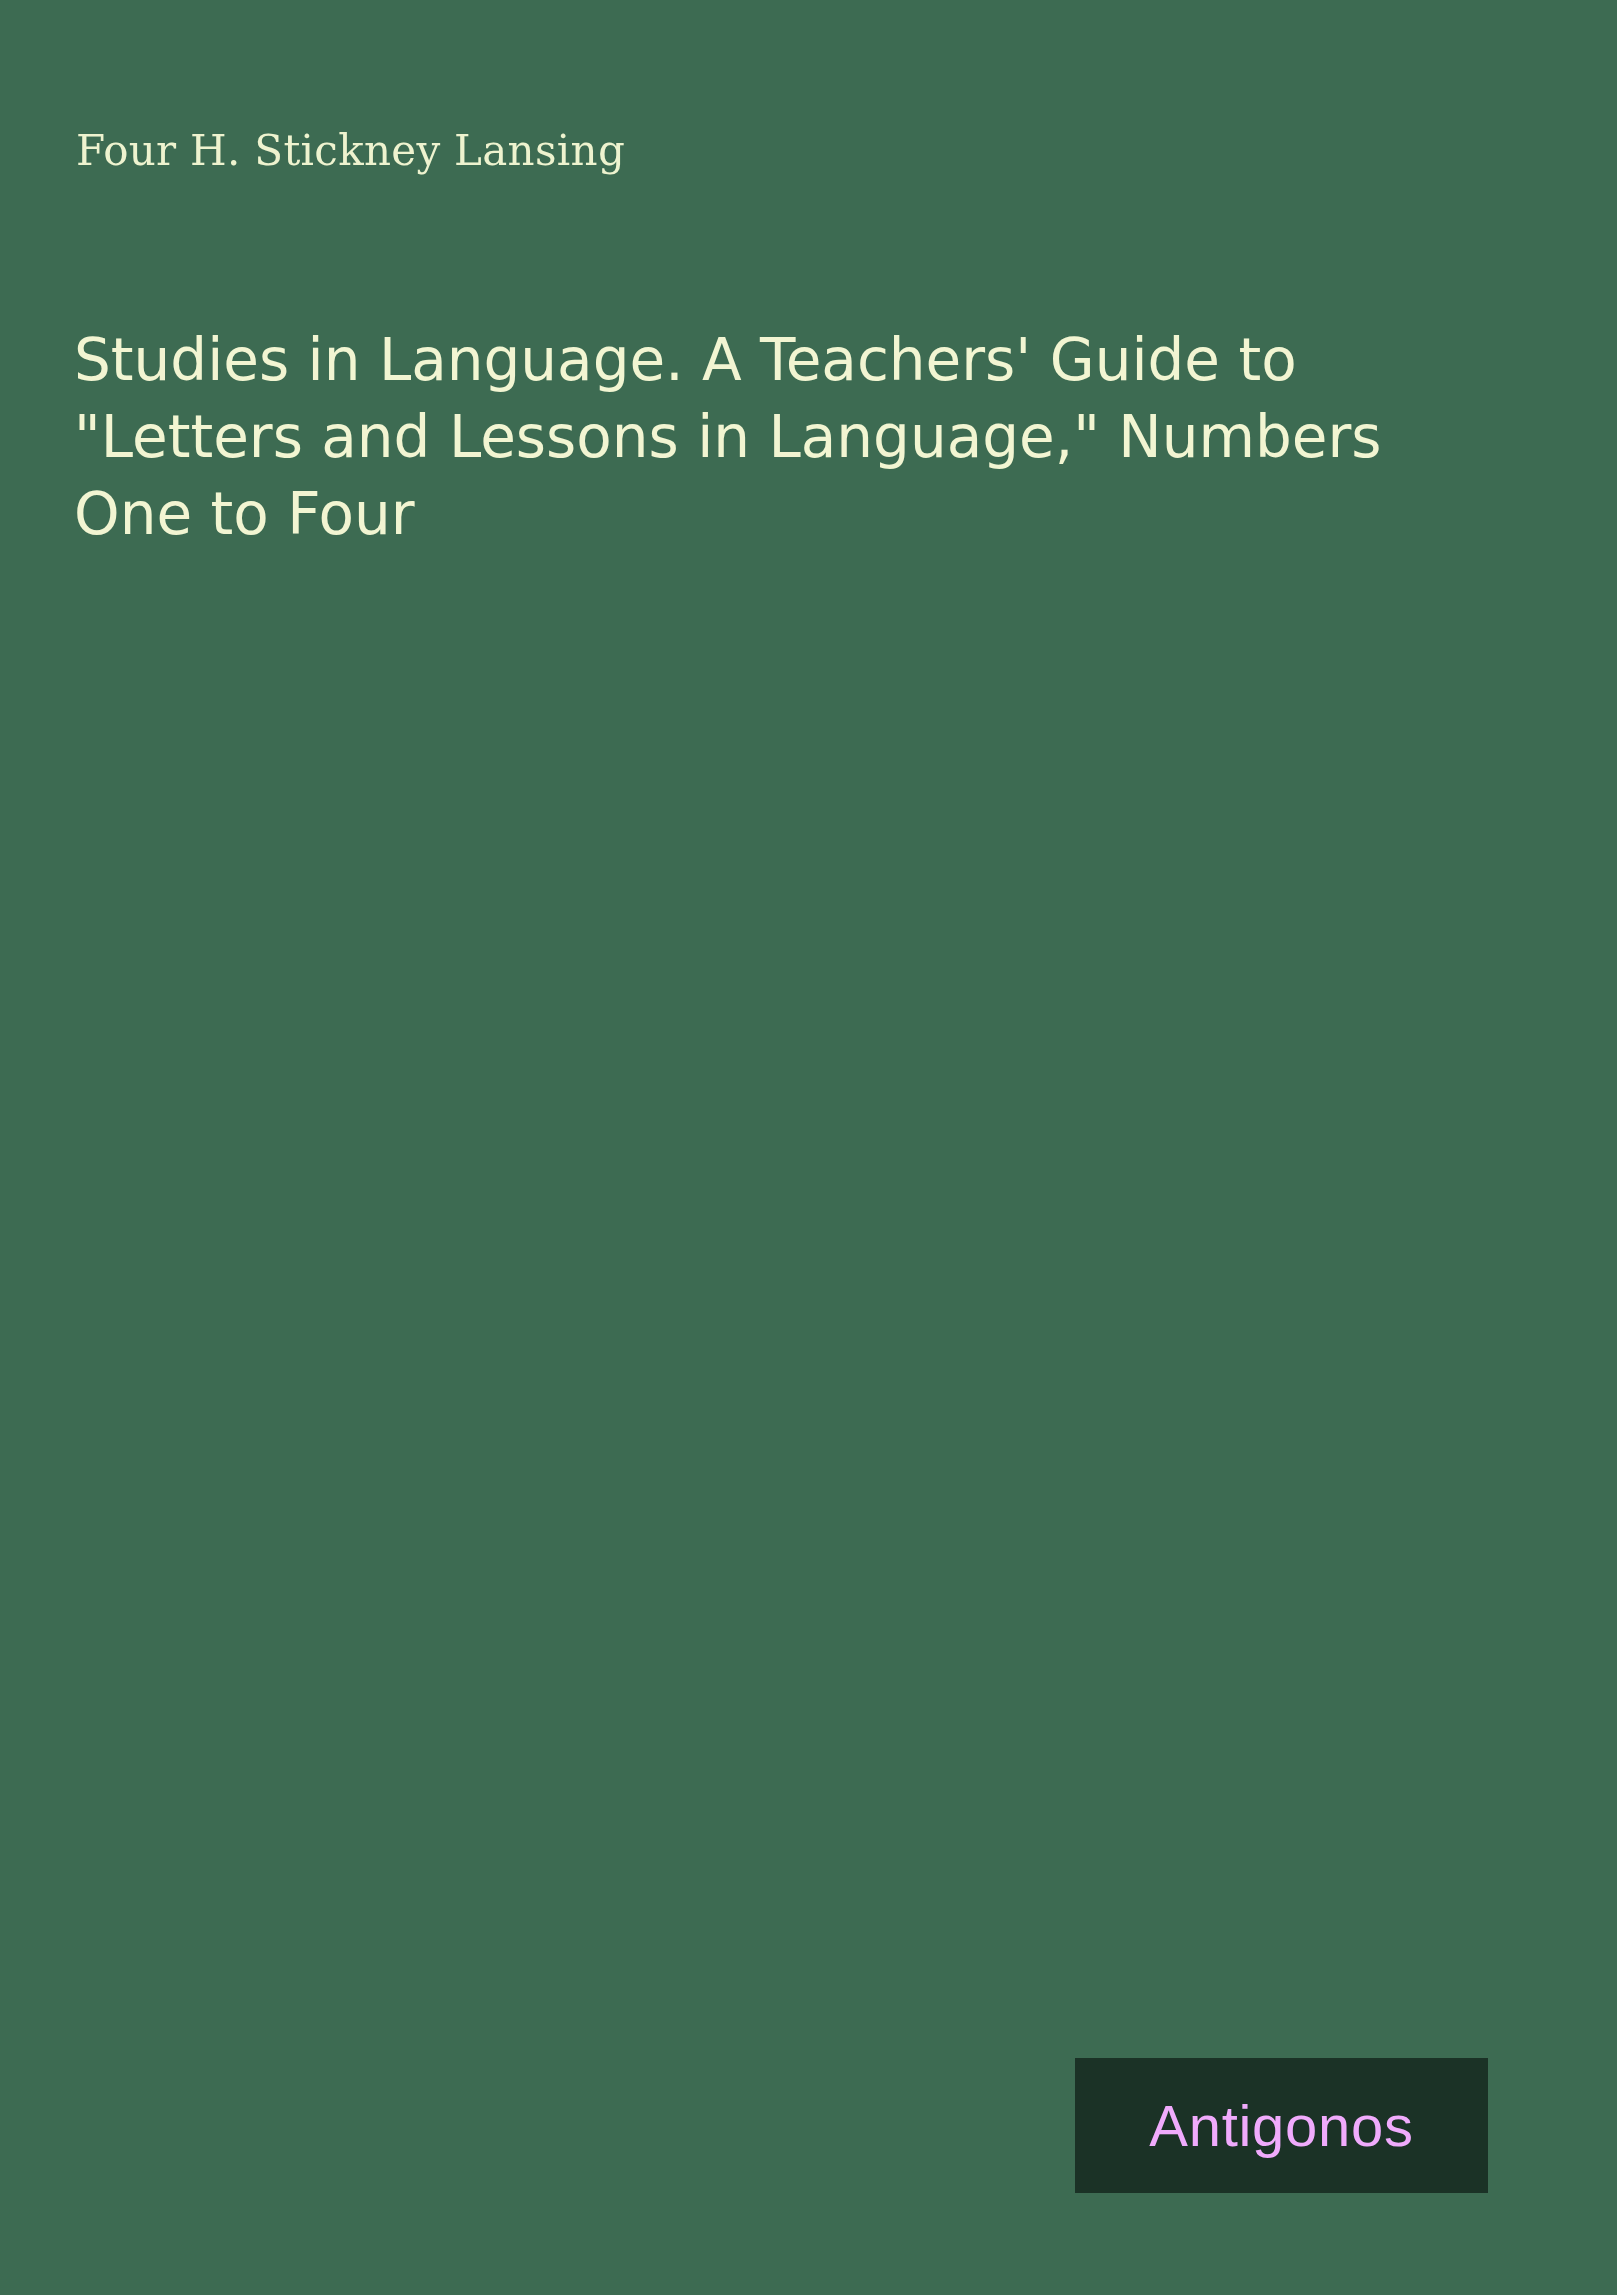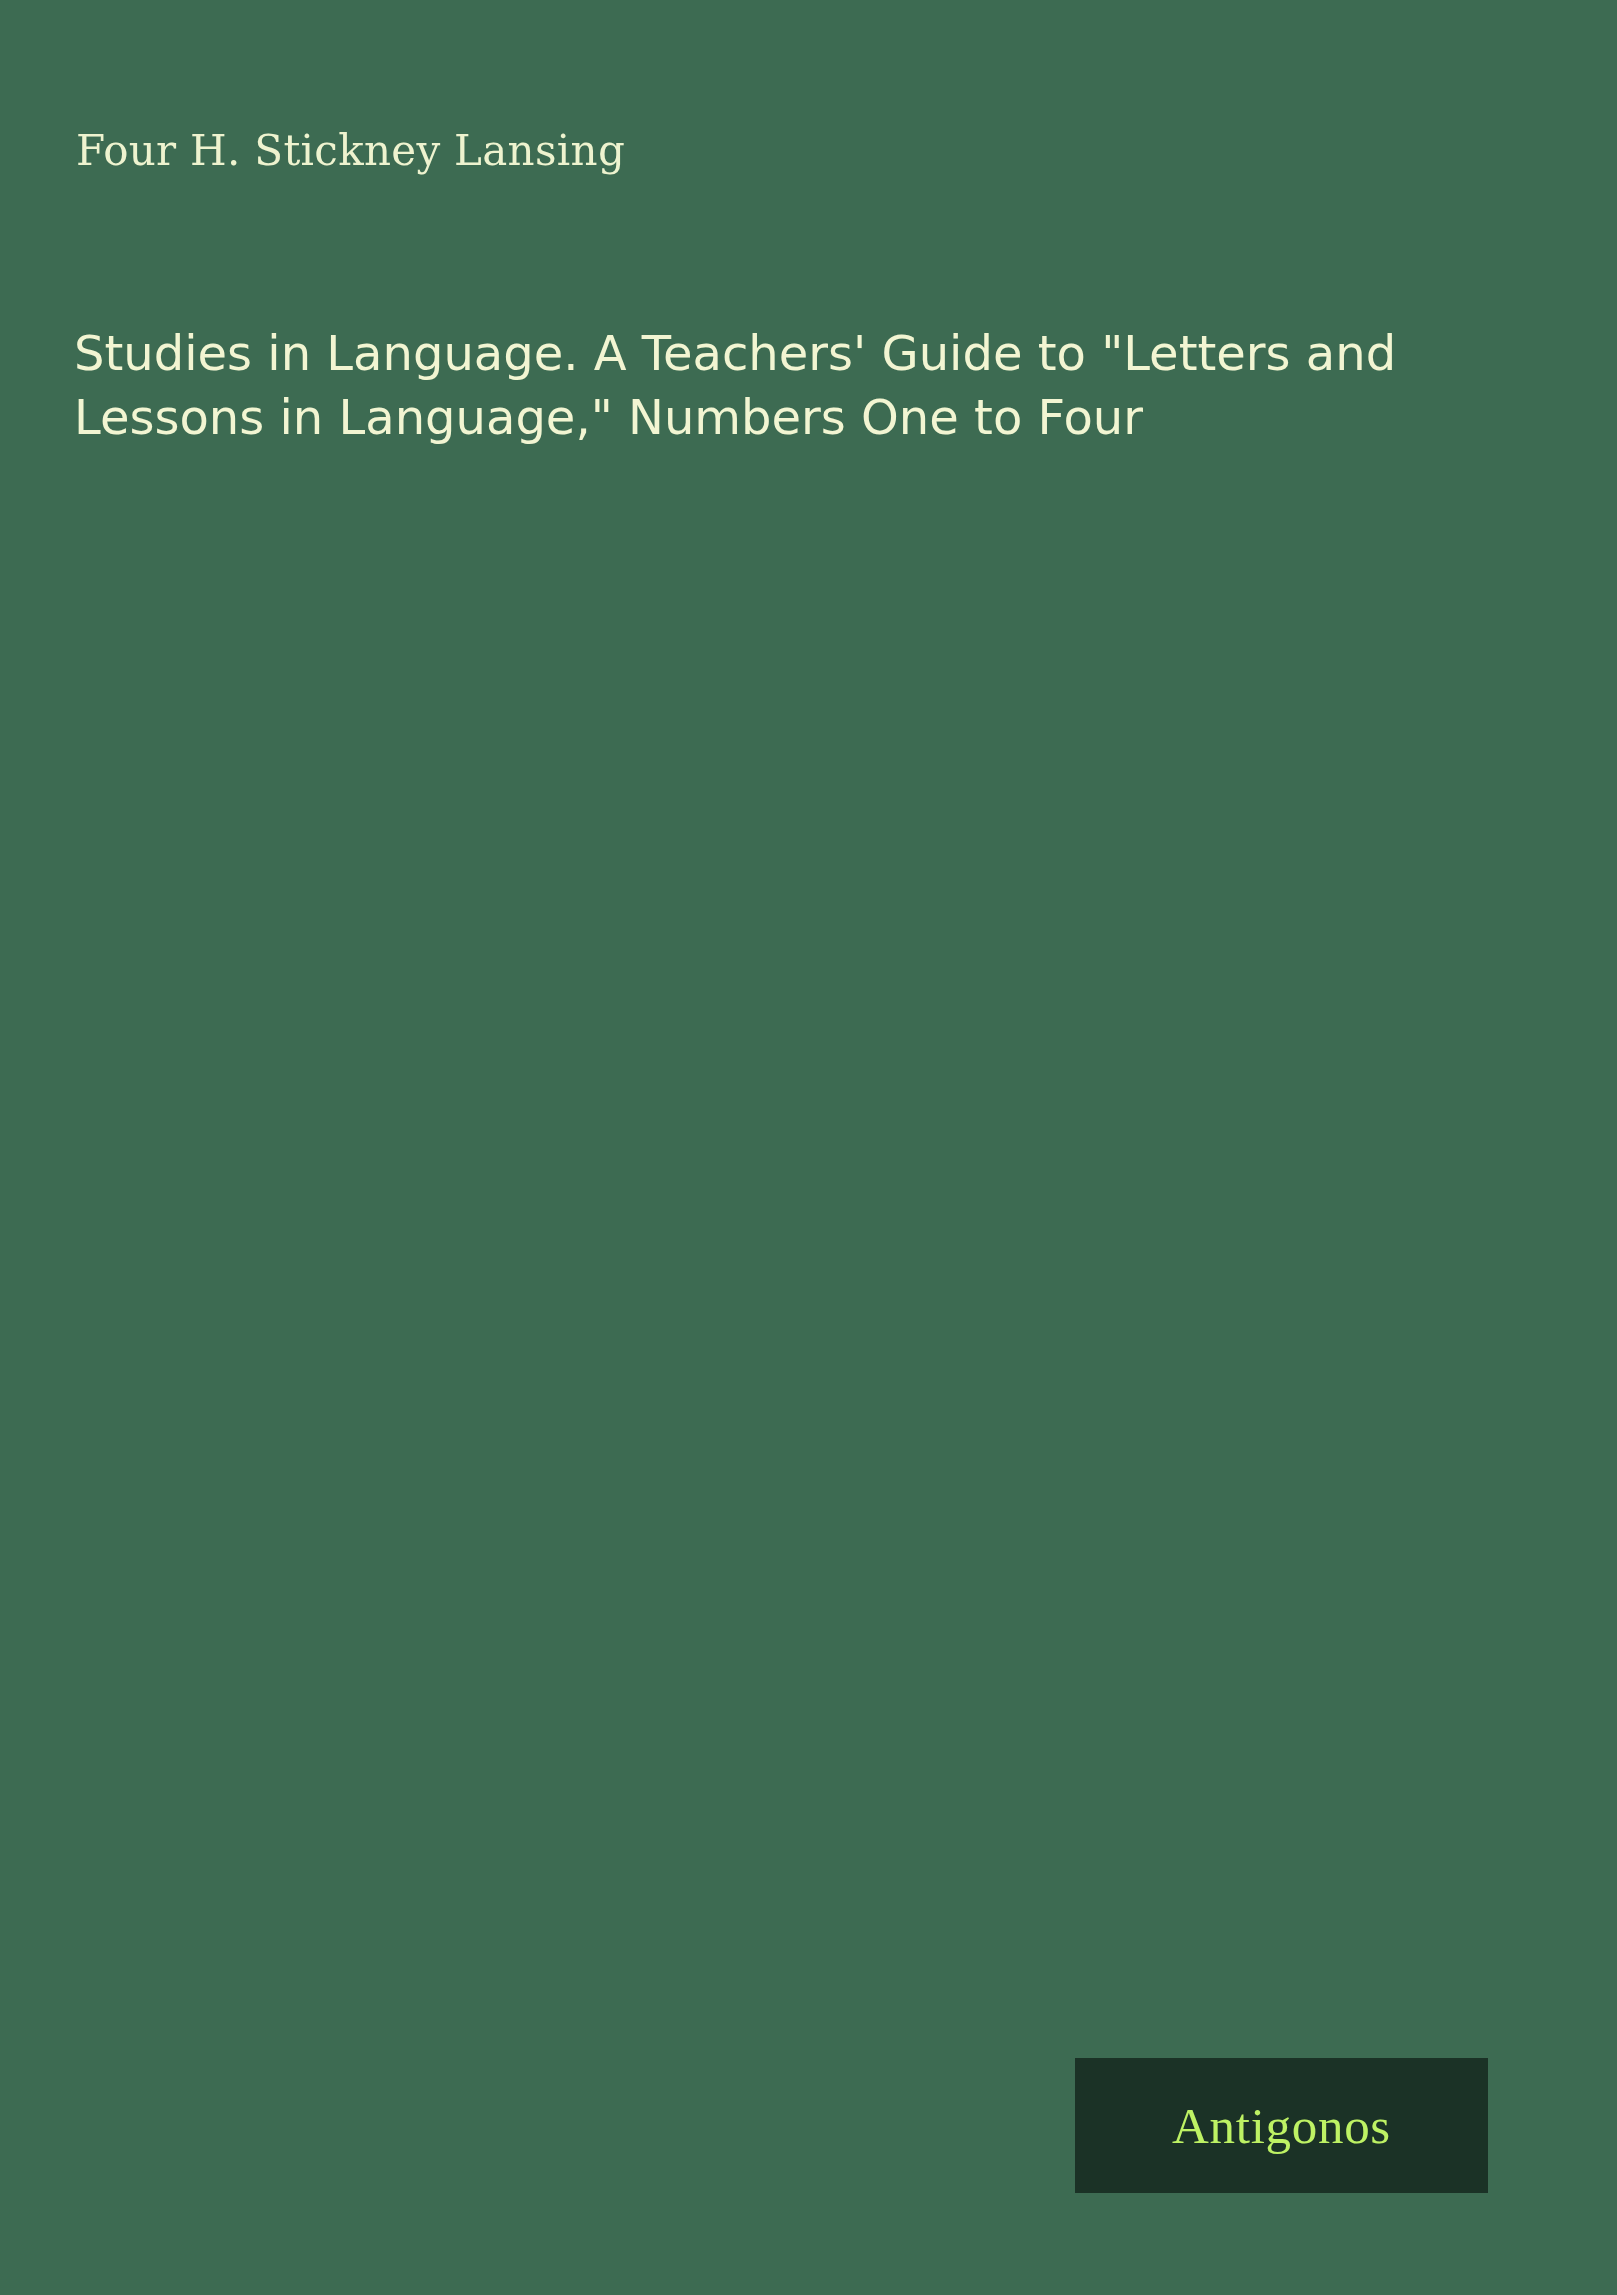--- a/index.html
+++ b/index.html
@@ -30,40 +30,40 @@
     line-height: 1.25;
     color: #eef3cf;
     letter-spacing: 0.3px;
   }
   .title {
     position: absolute;
     left: 74px;
     top: 322px;
     width: 1422px;
     font-family: "DejaVu Sans", sans-serif;
-    font-size: 48px;
+    font-size: 58px;
     line-height: 1.33;
     color: #f2f5d2;
     letter-spacing: 0px;
   }
   .publisher-badge {
     position: absolute;
     left: 1075px;
     top: 2058px;
     width: 413px;
     height: 135px;
     background: #1b3226;
     display: flex;
     align-items: center;
     justify-content: center;
   }
   .publisher-badge .publisher-name {
-    font-family: Liberation Serif, serif;
-    font-size: 51px;
-    color: #bef264;
+    font-family: Liberation Sans, sans-serif;
+    font-size: 58px;
+    color: #f0abfc;
     letter-spacing: 0.7px;
   }
 </style>
 </head>
 <body>
 
 <div class="cover">
 
   <div class="author">Four H. Stickney Lansing</div>
 

